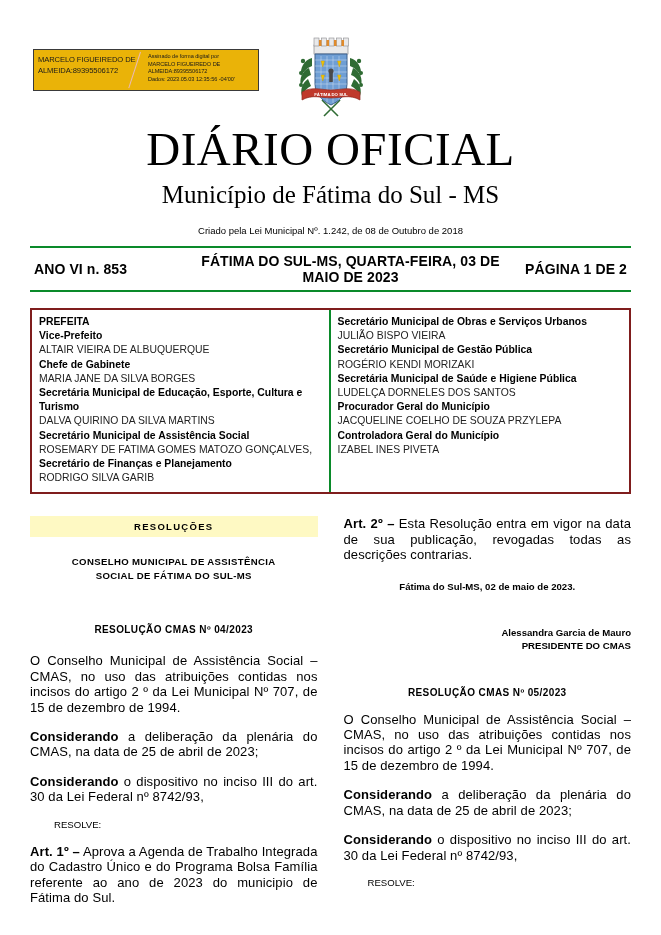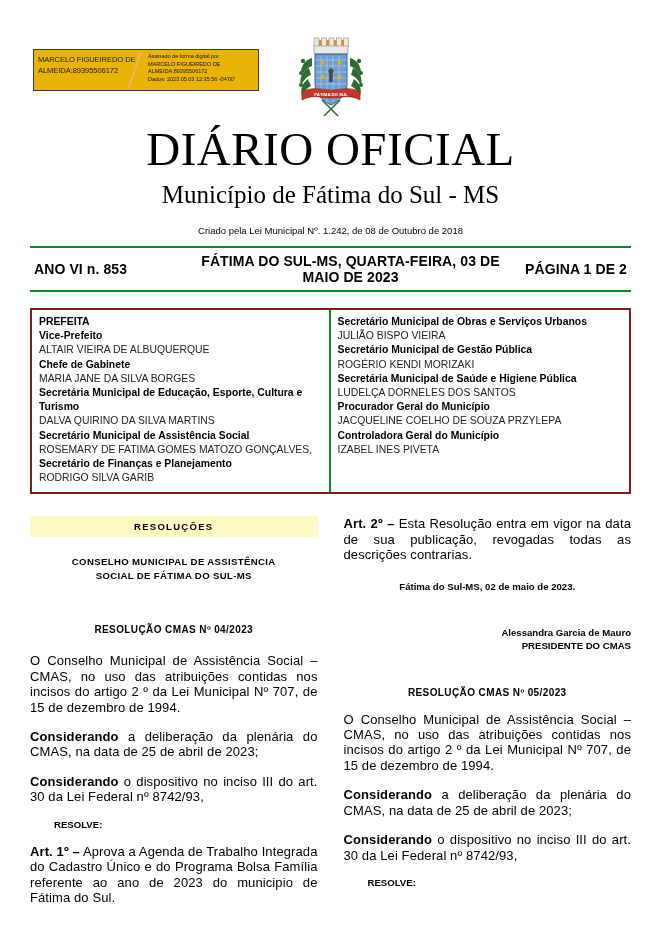--- a/index.html
+++ b/index.html
@@ -199,21 +199,21 @@
     font-size: 9.6px;
     line-height: 13.5px;
   }
   .center-date {
     text-align: center;
     font-weight: bold;
     font-size: 9.6px;
   }
   .resolve {
     font-size: 9.6px;
-    font-weight: bold;
+    font-weight: normal;
     padding-left: 24px;
   }
 </style>
 </head>
 <body>
 
 <div class="page">
 
   <div class="sig-box">
     <div class="sig-left">

